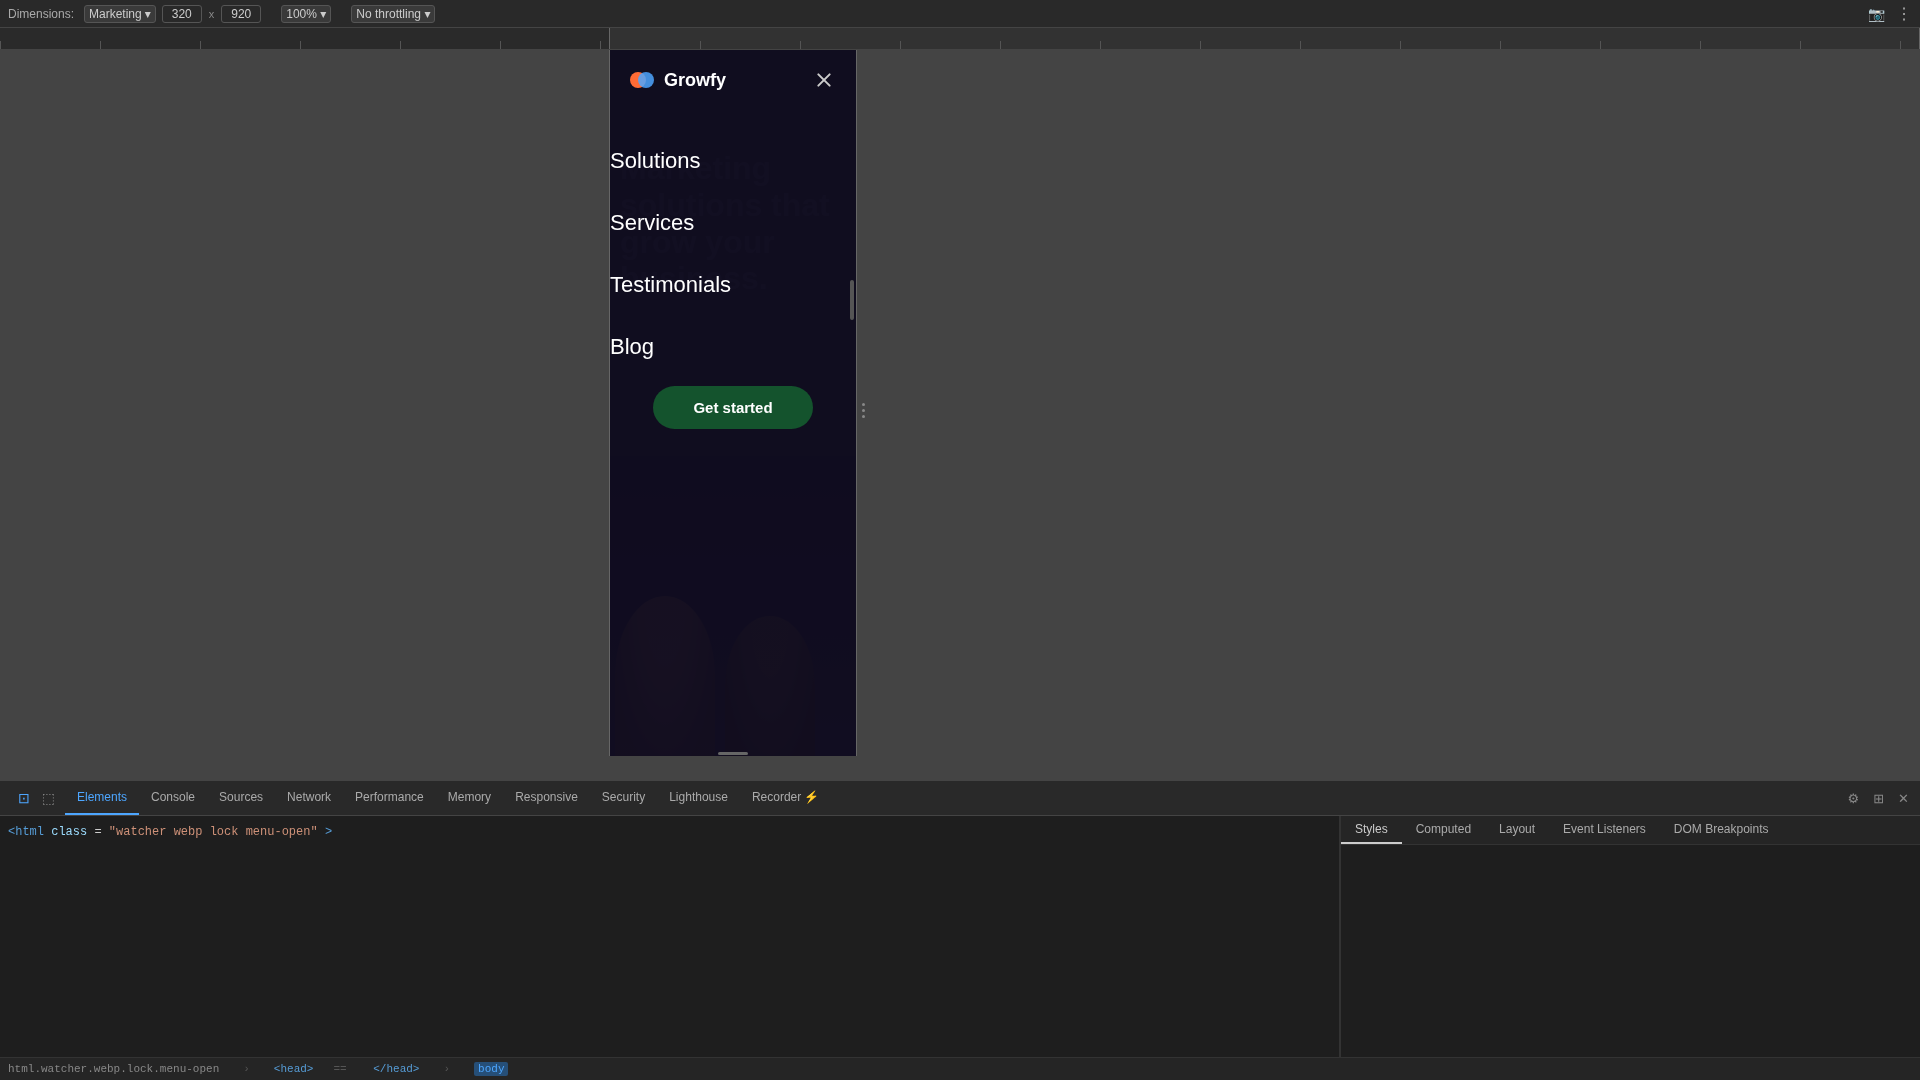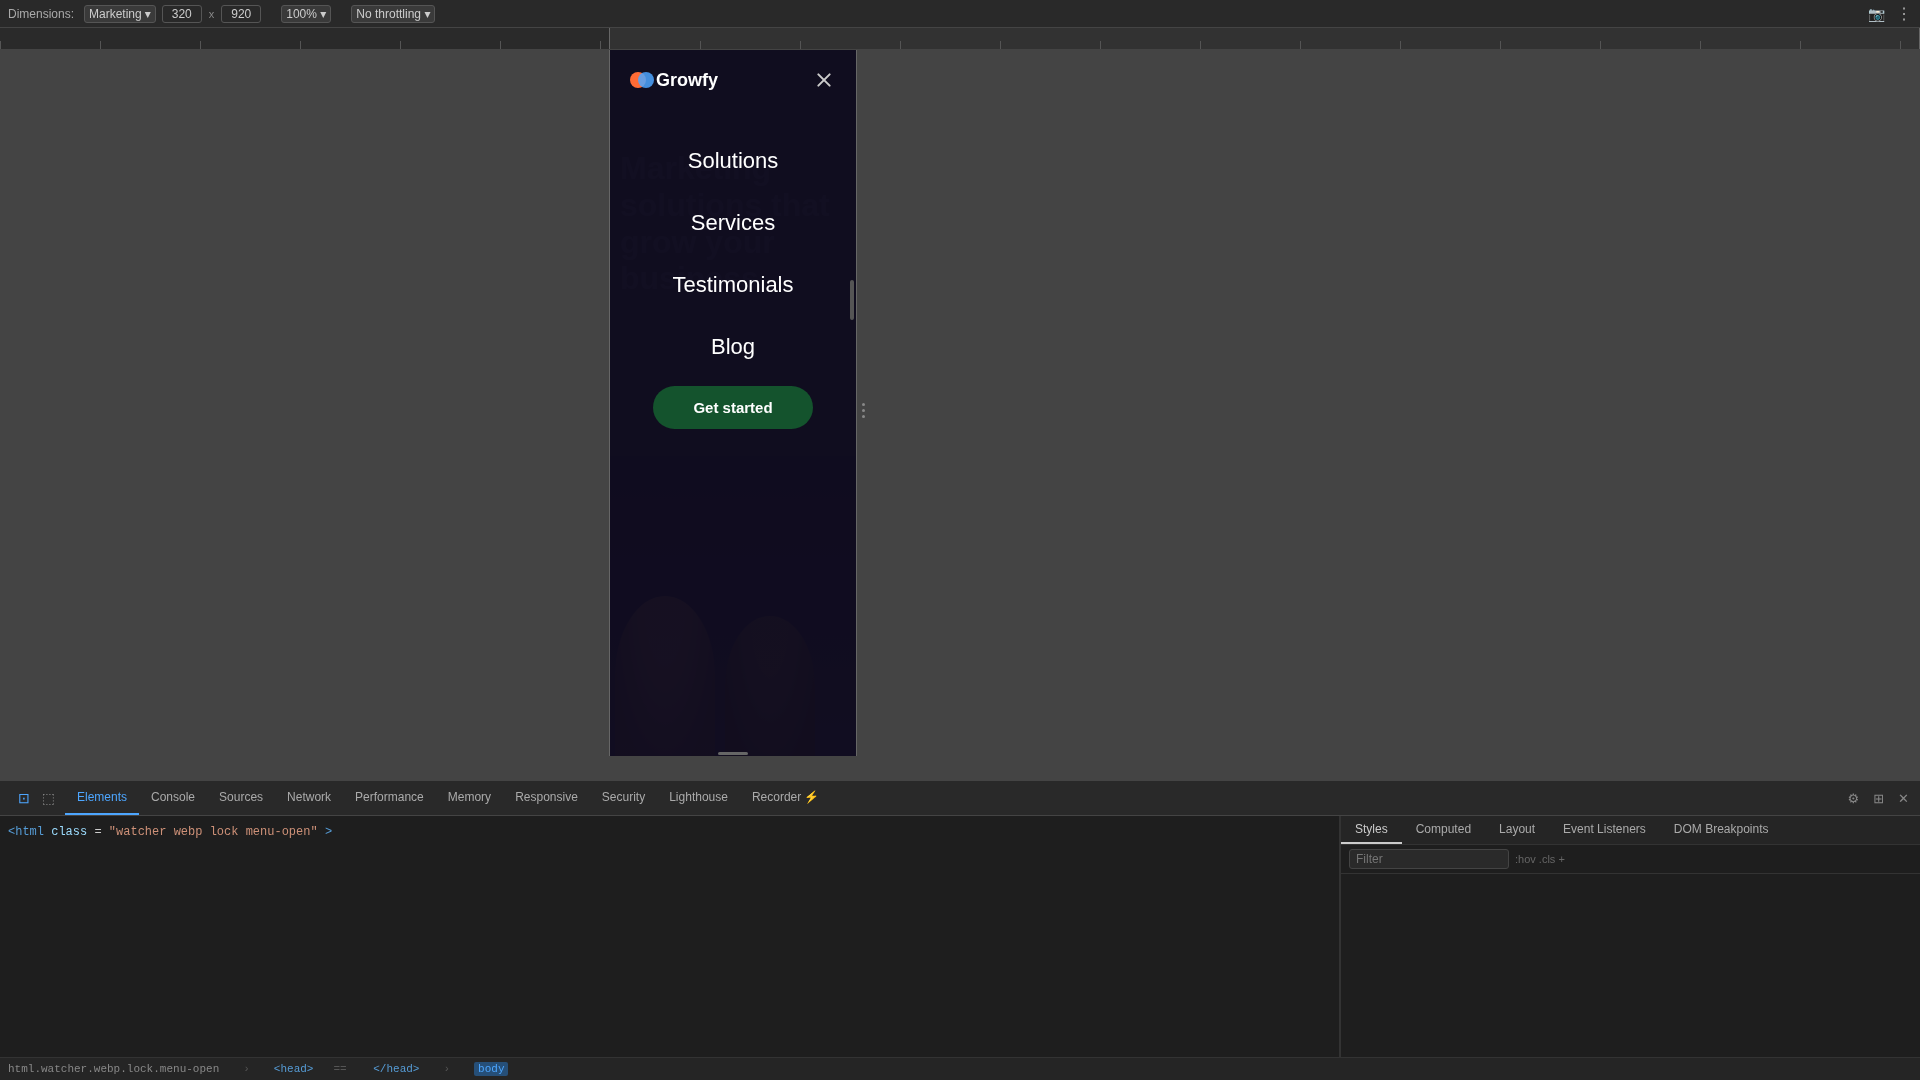--- a/index.html
+++ b/index.html
@@ -176,21 +176,21 @@
     .menu-header {
       display: flex;
       justify-content: space-between;
       align-items: center;
       padding: 16px 18px;
     }
 
     .logo-area {
       display: flex;
       align-items: center;
-      gap: 0;
+      gap: 8px;
     }
     .logo-icon {
       width: 28px;
       height: 28px;
     }
     .logo-text {
       color: #fff;
       font-size: 18px;
       font-weight: 600;
     }
@@ -224,21 +224,21 @@
       padding: 20px 0;
       flex: 1;
     }
 
     .nav-item {
       color: #ffffff;
       font-size: 22px;
       font-weight: 500;
       padding: 18px 0;
       cursor: pointer;
-      text-align: center;
+      text-align: left;
       width: 100%;
     }
 
     .get-started-btn {
       background: #14532d;
       color: #fff;
       border: none;
       border-radius: 25px;
       padding: 13px 40px;
       font-size: 15px;
@@ -627,24 +627,20 @@
     </div>
 
     <div class="styles-panel">
       <div class="styles-tabs">
         <div class="styles-tab active">Styles</div>
         <div class="styles-tab">Computed</div>
         <div class="styles-tab">Layout</div>
         <div class="styles-tab">Event Listeners</div>
         <div class="styles-tab">DOM Breakpoints</div>
       </div>
-      <div class="styles-filter-row">
-        <input class="styles-filter-input" type="text" placeholder="Filter" style="">
-        <span class="styles-filter-hint">:hov .cls +</span>
-      </div>
     </div>
 
   </div>
 
   <div class="breadcrumb-bar">
     <span style="color:#888;font-size:11px;">html.watcher.webp.lock.menu-open</span>
     <span style="color:#555;margin:0 4px;">›</span>
     <span class="breadcrumb-item">&lt;head&gt;</span>
     <span style="color:#555;"> ==</span>
     <span class="breadcrumb-item">&nbsp;&lt;/head&gt;</span>

